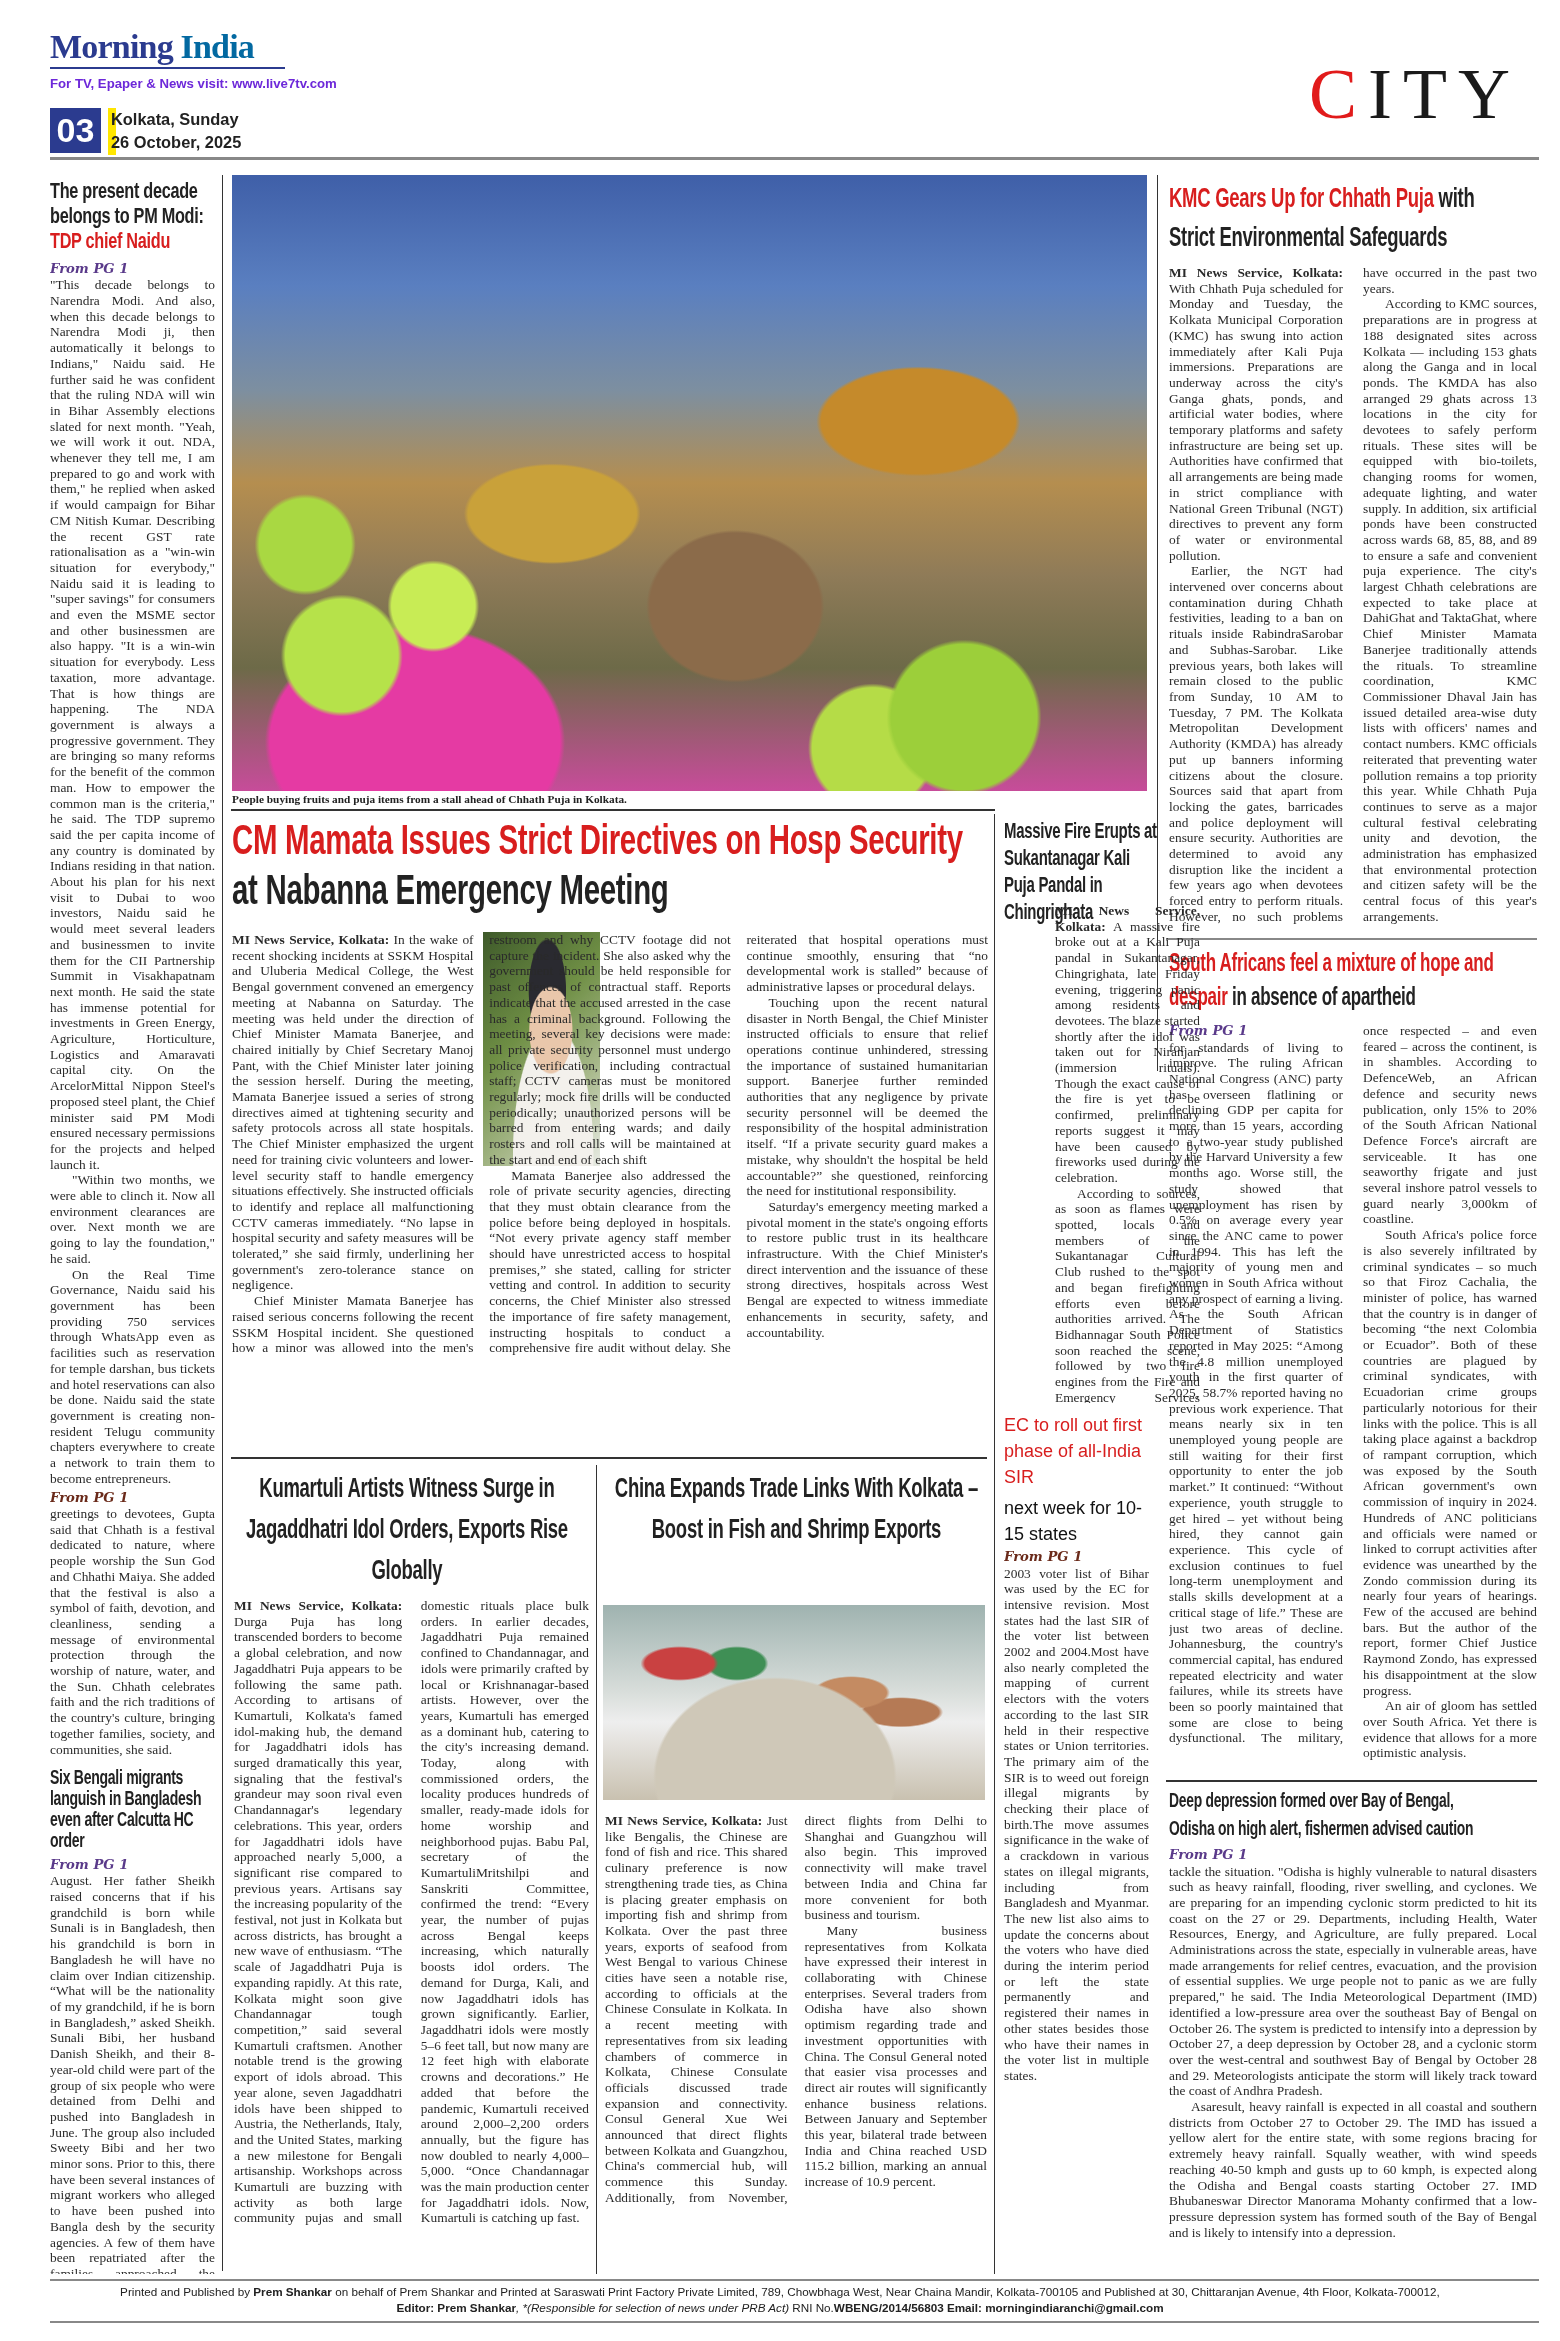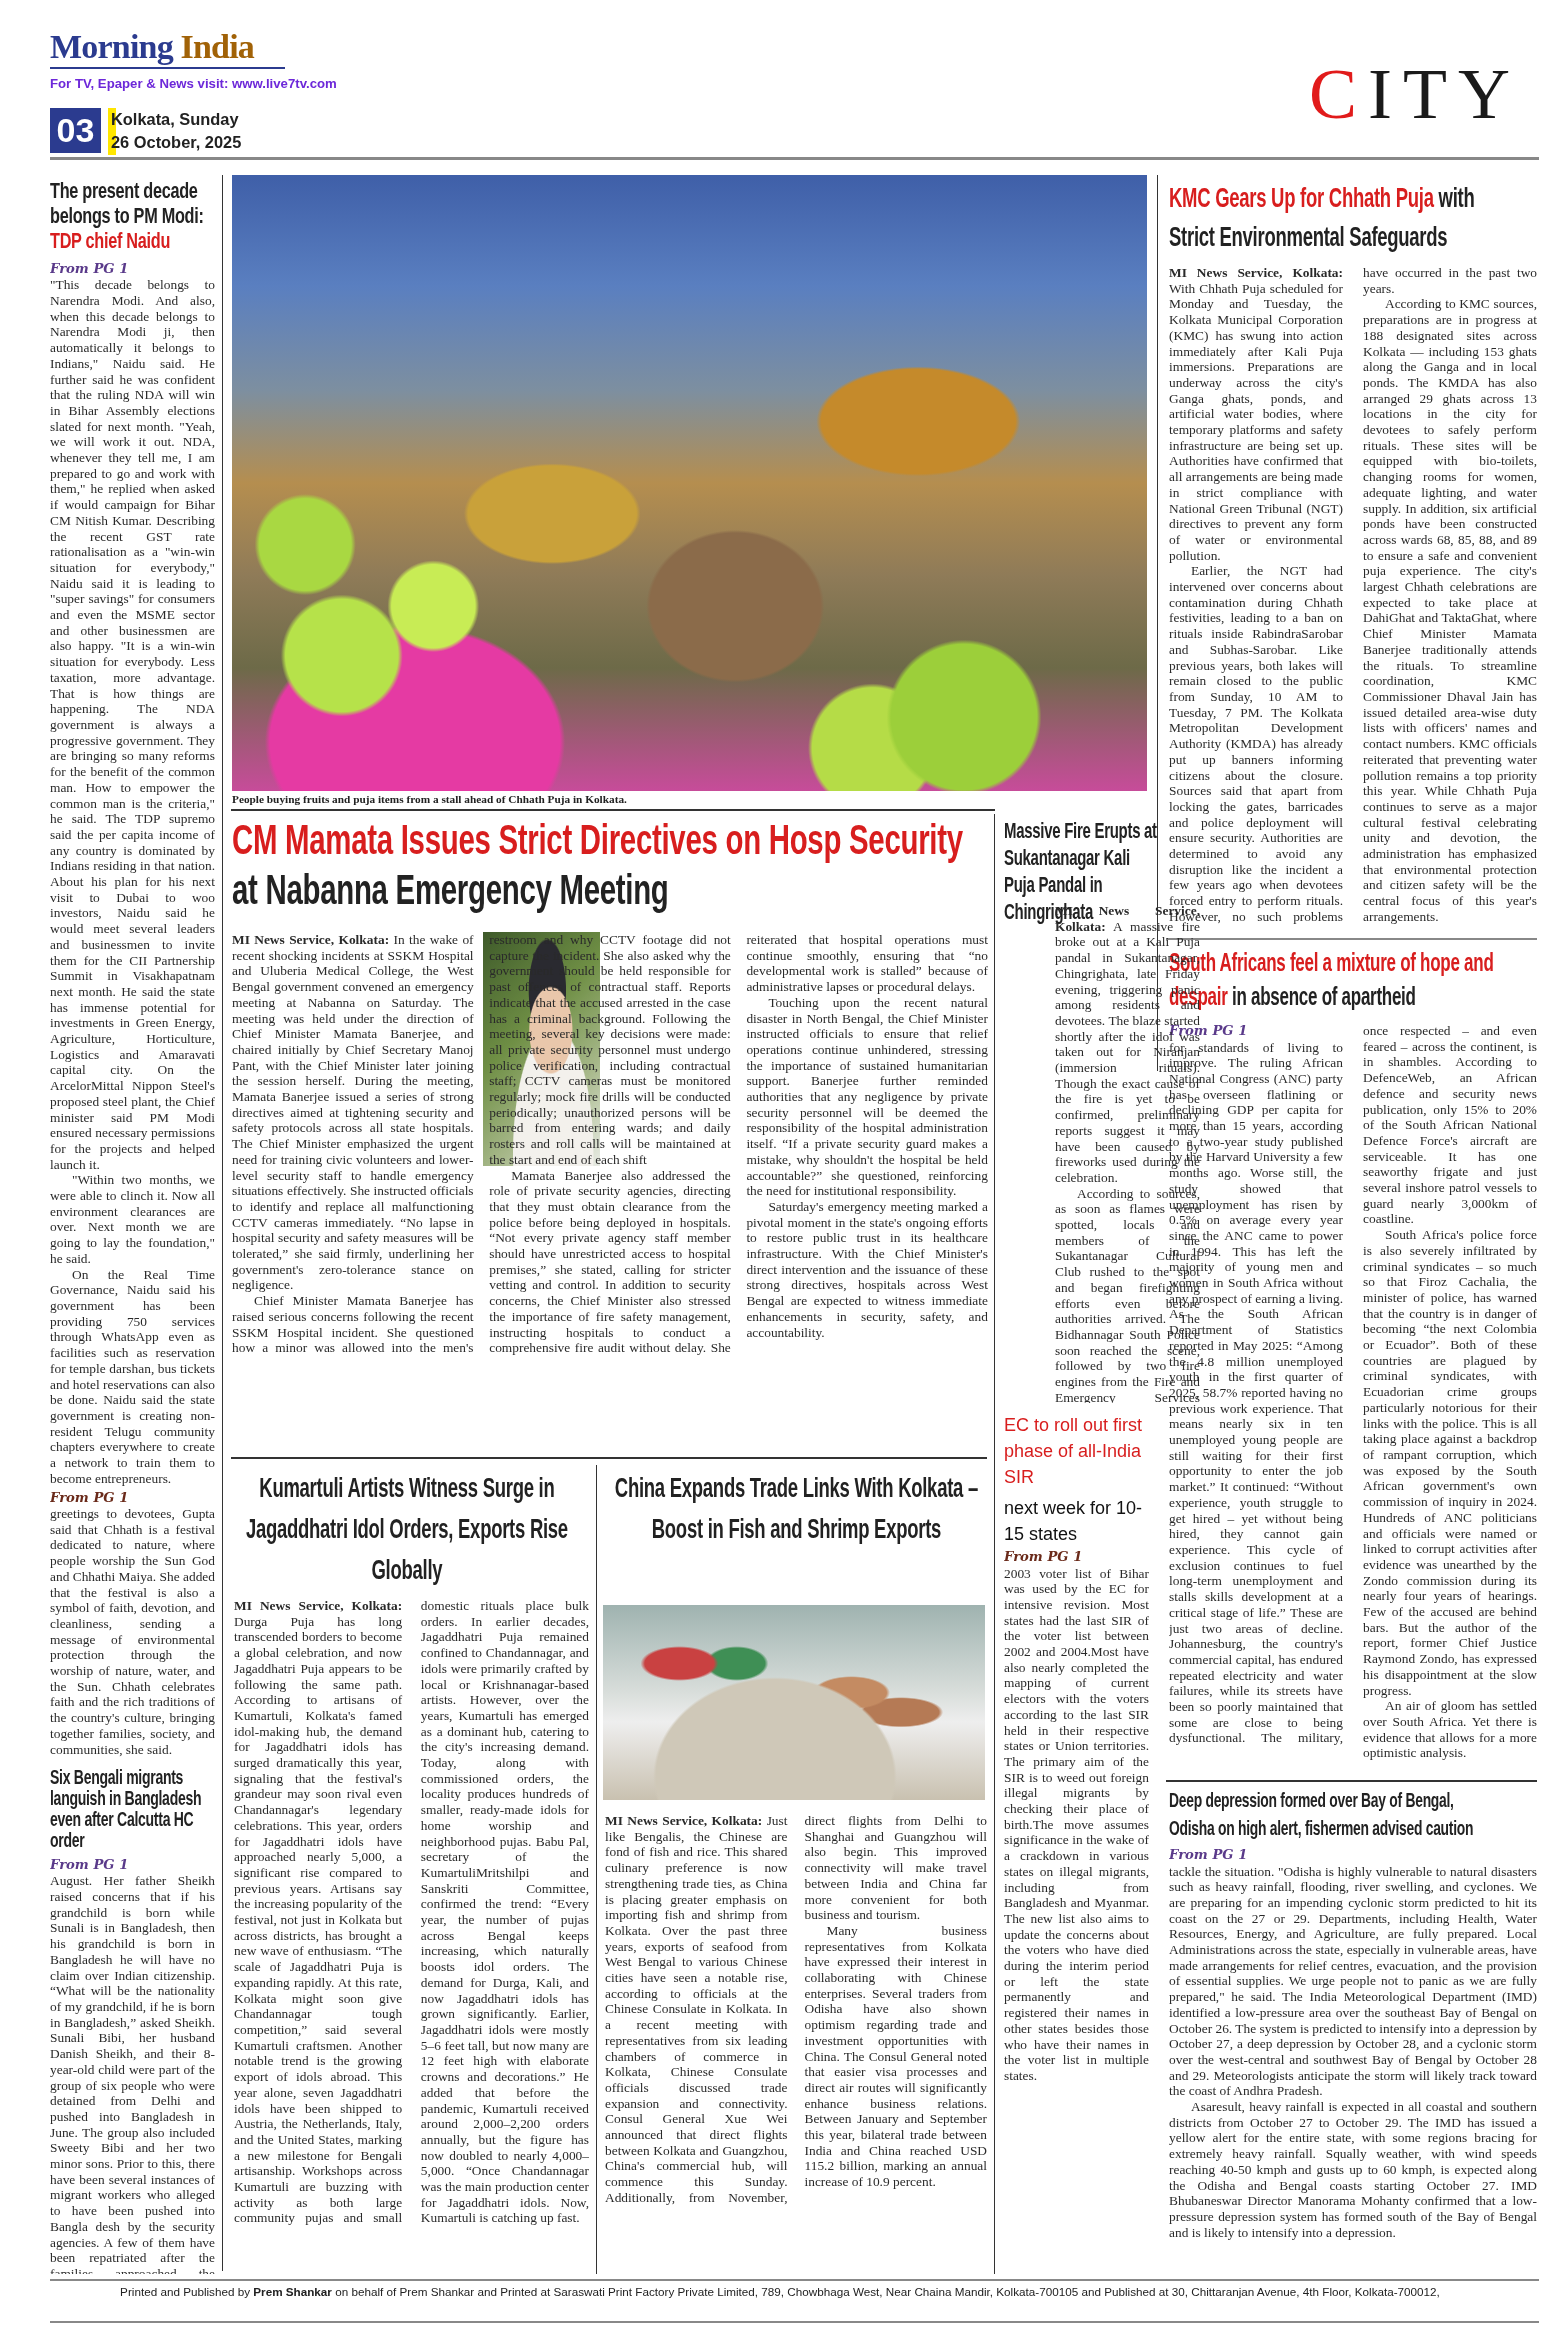--- a/index.html
+++ b/index.html
@@ -15,21 +15,21 @@
   .from-pg { font-family: "DejaVu Serif", serif; font-style: italic; font-weight: bold; color: #5a3a8a; font-size: 13.2px; display: block; margin-bottom: 0.8px; }
   .red { color: #d81e1e; }
   .vrule { position: absolute; width: 1.2px; background: #333; }
   .hrule { position: absolute; height: 1.6px; background: #333; }
   .grayrule { position: absolute; height: 3.1px; background: #888; }
   .col { position: absolute; overflow: hidden; }
 
   
   .brand { font-family: "Liberation Serif", serif; font-weight: bold; font-size: 34px; letter-spacing: -0.8px; }
   .brand .a { color: #2b3b8f; }
-  .brand .b { color: #a16207; }
+  .brand .b { color: #0369a1; }
   .brand-line { height: 2.3px; background: #2b3b8f; }
   .visit { font-family: "Liberation Sans", sans-serif; font-weight: bold; font-size: 13.2px; color: #6d28d9; }
   .page-no { background: #2b3b8f; color: #fff; font-family: "Liberation Sans", sans-serif; font-weight: bold; font-size: 34px; text-align: center; line-height: 45px; }
   .yellow-bar { background: #ffe600; }
   .dateblock { font-family: "Liberation Sans", sans-serif; font-weight: bold; font-size: 16.4px; line-height: 23.4px; color: #222; }
   .city { font-family: "Liberation Serif", serif; font-size: 72px; letter-spacing: 11px; color: #1a1a1a; }
   .city .c { color: #e11b1b; }
 
   
   .photo-market {
@@ -194,15 +194,20 @@
   <p>Many business representatives from Kolkata have expressed their interest in collaborating with Chinese enterprises. Several traders from Odisha have also shown optimism regarding trade and investment opportunities with China. The Consul General noted that easier visa processes and direct air routes will significantly enhance business relations. Between January and September this year, bilateral trade between India and China reached USD 115.2 billion, marking an annual increase of 10.9 percent.</p>
 </div>
 
 <div class="grayrule" style="left:50px;top:2279px;width:1489px;height:2.3px;"></div>
 <div class="abs footer" style="left:31px;top:2284px;width:1498px;">
   <div>
     <span>Printed and Published by</span>
     <b>Prem Shankar</b>
     <span>on behalf of Prem Shankar and Printed at Saraswati Print Factory Private Limited, 789, Chowbhaga West, Near Chaina Mandir, Kolkata-700105 and Published at 30, Chittaranjan Avenue, 4th Floor, Kolkata-700012,</span>
   </div>
+  <div>
+    <b>Editor: Prem Shankar</b><i>, *(Responsible for selection of news under PRB Act)</i>
+    <span>RNI No.</span><b>WBENG/2014/56803</b>
+    <b>Email: morningindiaranchi@gmail.com</b>
+  </div>
 </div>
 <div class="grayrule" style="left:50px;top:2321px;width:1489px;height:2.3px;"></div>
 
 
 </body></html>

